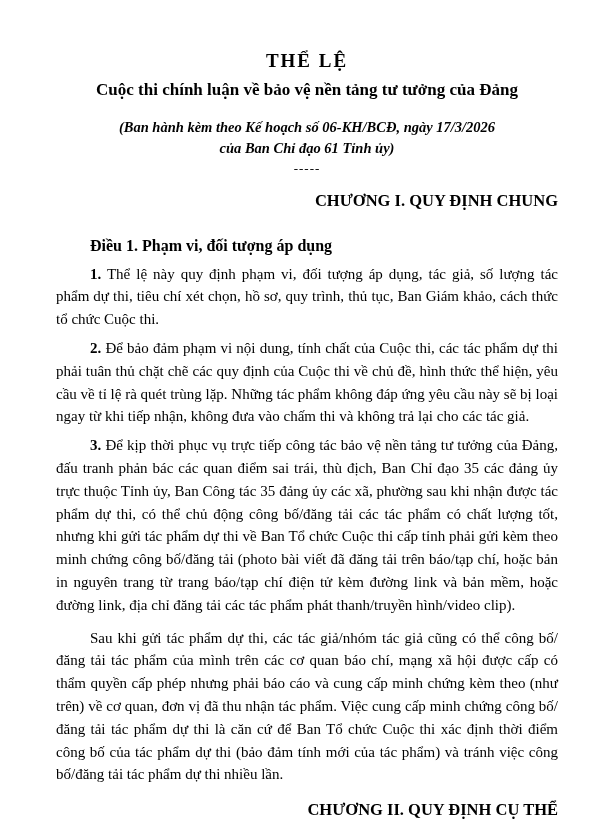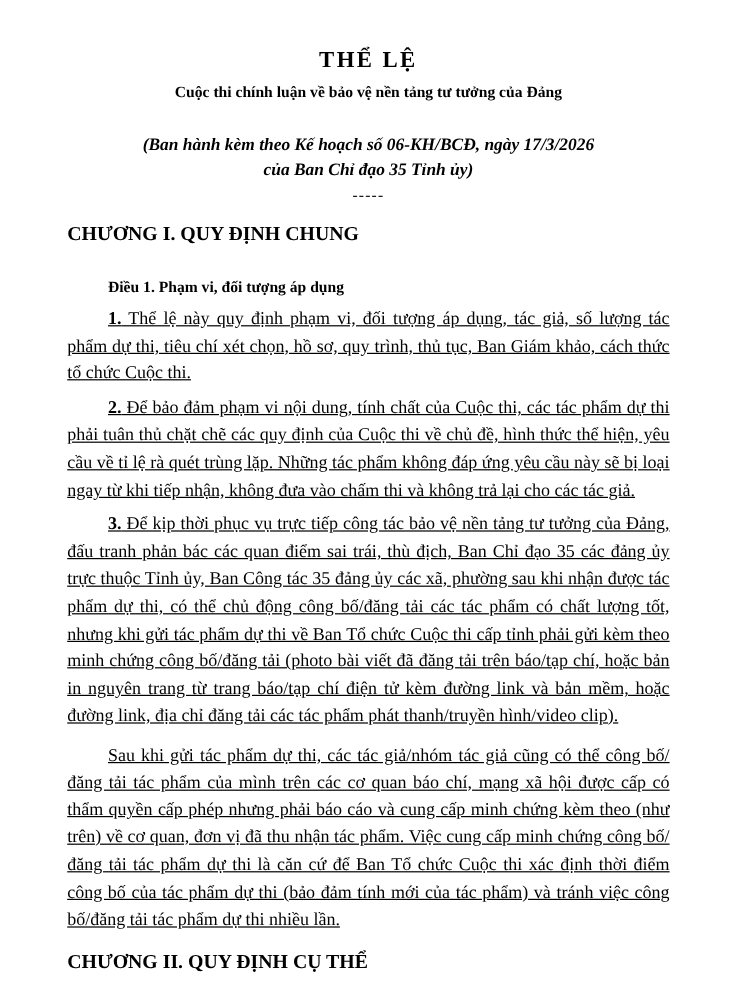--- a/index.html
+++ b/index.html
@@ -19,84 +19,83 @@
     height: 840px;
     box-sizing: border-box;
     padding: 34px 56px 20px 56px;
     position: relative;
   }
   .doc-title {
     text-align: center;
     font-size: 19px;
     font-weight: bold;
     letter-spacing: 2px;
-    margin: 6px 0 6px 0;
+    margin: 16px 0 6px 0;
   }
   .doc-subtitle {
     text-align: center;
-    font-size: 13px;
+    font-size: 17px;
     font-weight: bold;
     line-height: 1.45;
     margin: 0 4px;
   }
   .doc-issue {
     text-align: center;
     font-size: 14.5px;
     font-style: italic;
     font-weight: bold;
     line-height: 1.45;
-    margin-top: 24px;
+    margin-top: 14px;
   }
   .divider {
     text-align: center;
     font-size: 13px;
     letter-spacing: 1px;
     margin: 2px 0 10px 0;
   }
   .chapter-heading {
-    text-align: left;
+    text-align: right;
     font-size: 16.5px;
     font-weight: bold;
     margin: 14px 0 10px 0;
   }
   .article-heading {
-    font-size: 13px;
+    font-size: 16px;
     font-weight: bold;
     margin: 26px 0 8px 0;
     text-indent: 34px;
   }
   p.body-text {
     font-size: 15px;
     line-height: 1.52;
     text-align: justify;
     text-indent: 34px;
     margin: 0 0 6px 0;
     -webkit-hyphens: none;
     hyphens: none;
-    text-decoration: underline;
   }
   p.body-text b {
     font-weight: bold;
   }
   .spacer-sm { height: 4px; }
 </style>
 </head>
 <body>
 
 <div class="page">
 
   <h1 class="doc-title">THỂ LỆ</h1>
 
   <div class="doc-subtitle">
     <div>Cuộc thi chính luận về bảo vệ nền tảng tư tưởng của Đảng</div>
   </div>
 
   <div class="doc-issue">
     <div>(Ban hành kèm theo Kế hoạch số 06-KH/BCĐ, ngày 17/3/2026</div>
-    <div>của Ban Chỉ đạo 35 Tỉnh ủy)</div>
+    <div>của Ban Chỉ đạo 61 Tỉnh ủy)</div>
   </div>
 
   <div class="divider">-----</div>
 
   <h2 class="chapter-heading">CHƯƠNG I. QUY ĐỊNH CHUNG</h2>
 
   <h3 class="article-heading">Điều 1. Phạm vi, đối tượng áp dụng</h3>
 
   <p class="body-text"><b>1.</b><span> Thể lệ này quy định phạm vi, đối tượng áp dụng, tác giả, số lượng tác phẩm dự thi, tiêu chí xét chọn, hồ sơ, quy trình, thủ tục, Ban Giám khảo, cách thức tổ chức Cuộc thi.</span></p>
 

